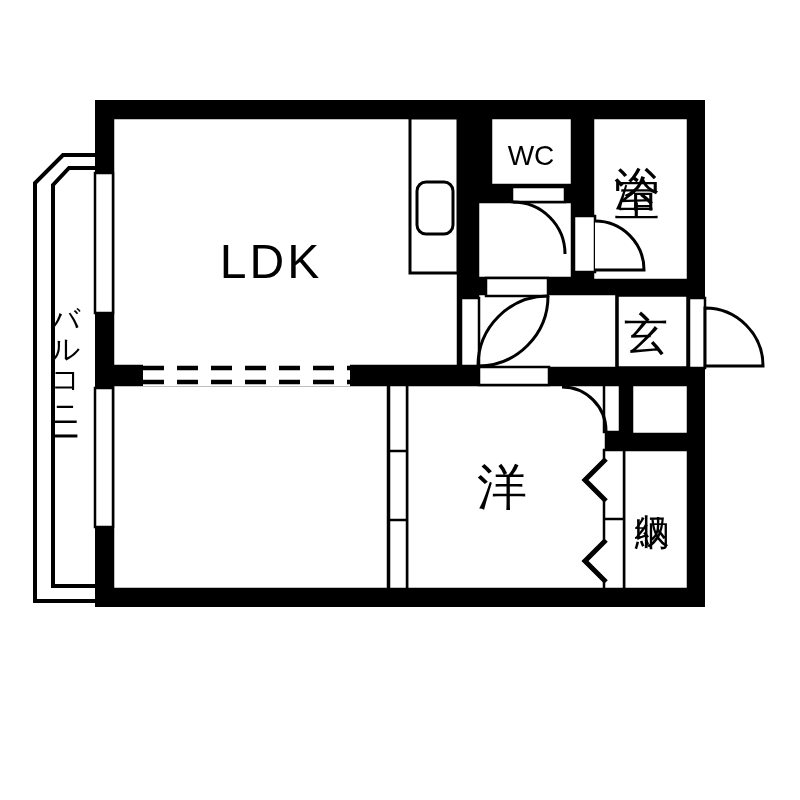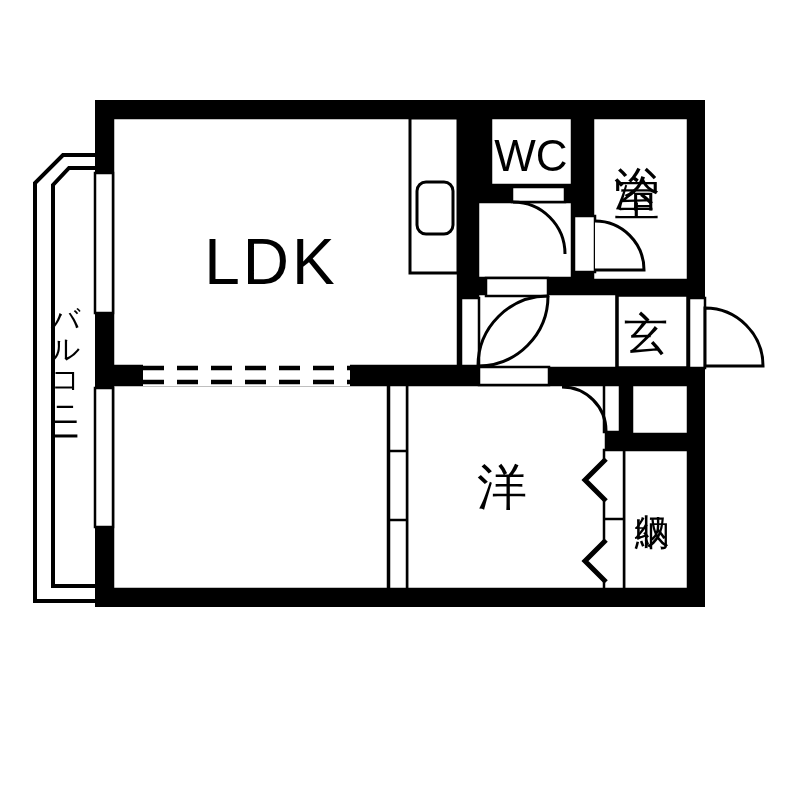--- a/index.html
+++ b/index.html
@@ -16,22 +16,22 @@
     overflow:hidden;
   }
   .stage svg{position:absolute;left:0;top:0;}
   .room-label{
     position:absolute;
     color:var(--wall);
     text-align:center;
     white-space:nowrap;
     user-select:none;
   }
-  .label-ldk{left:171px;top:236px;width:200px;height:52px;line-height:52px;font-size:64px;letter-spacing:3px;}
-  .label-wc{left:481px;top:132px;width:100px;height:48px;line-height:48px;font-size:44px;}
+  .label-ldk{left:171px;top:236px;width:200px;height:52px;line-height:52px;font-size:48px;letter-spacing:3px;}
+  .label-wc{left:481px;top:132px;width:100px;height:48px;line-height:48px;font-size:28px;}
   .label-entrance{left:596px;top:310px;width:100px;height:48px;line-height:48px;font-size:44px;}
   .label-western{left:452px;top:460px;width:100px;height:54px;line-height:54px;font-size:50px;}
   .v-label{
     position:absolute;
     writing-mode:vertical-rl;
     text-orientation:mixed;
     color:var(--wall);
     user-select:none;
   }
   .label-bath{left:619px;top:130px;height:120px;width:50px;font-size:46px;letter-spacing:6px;}

